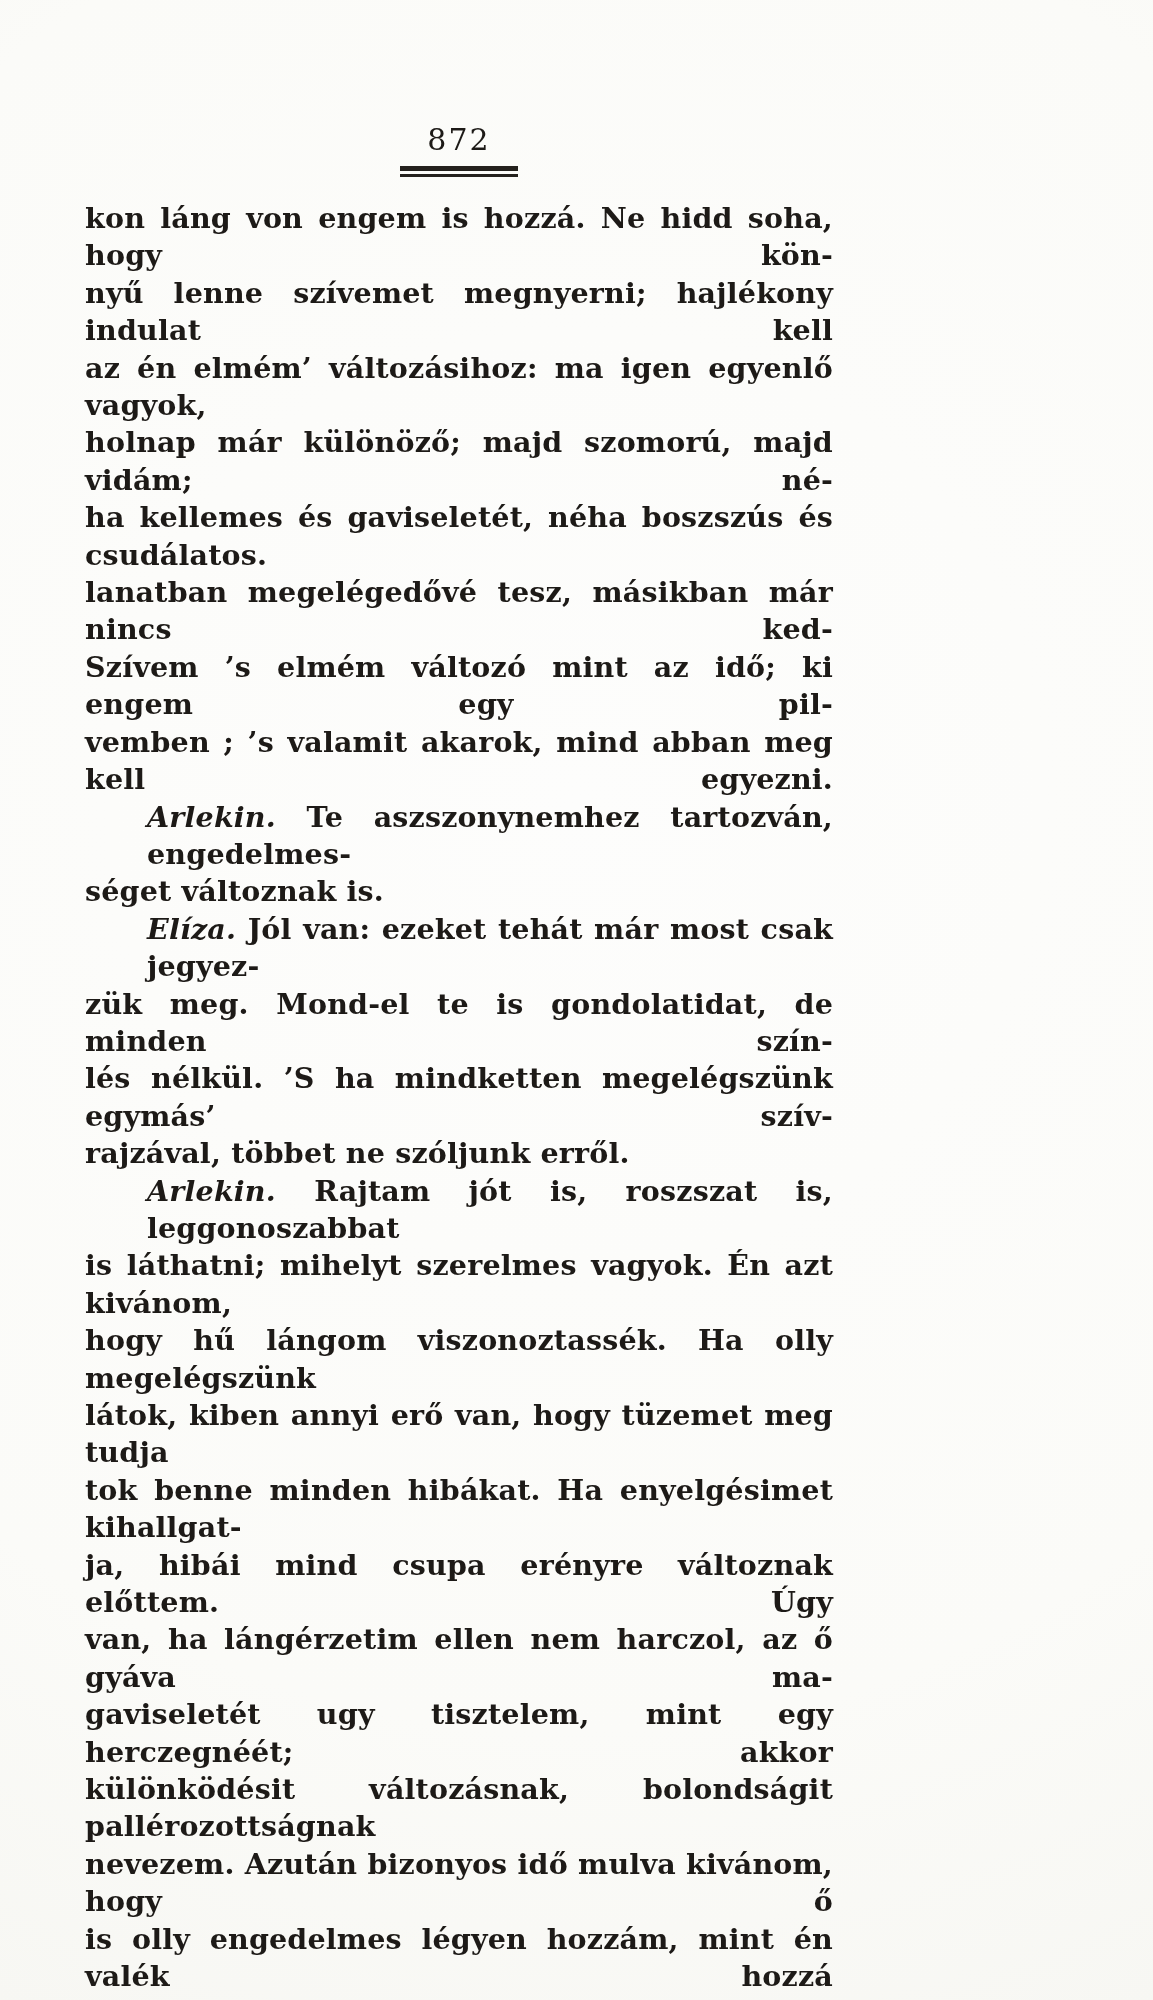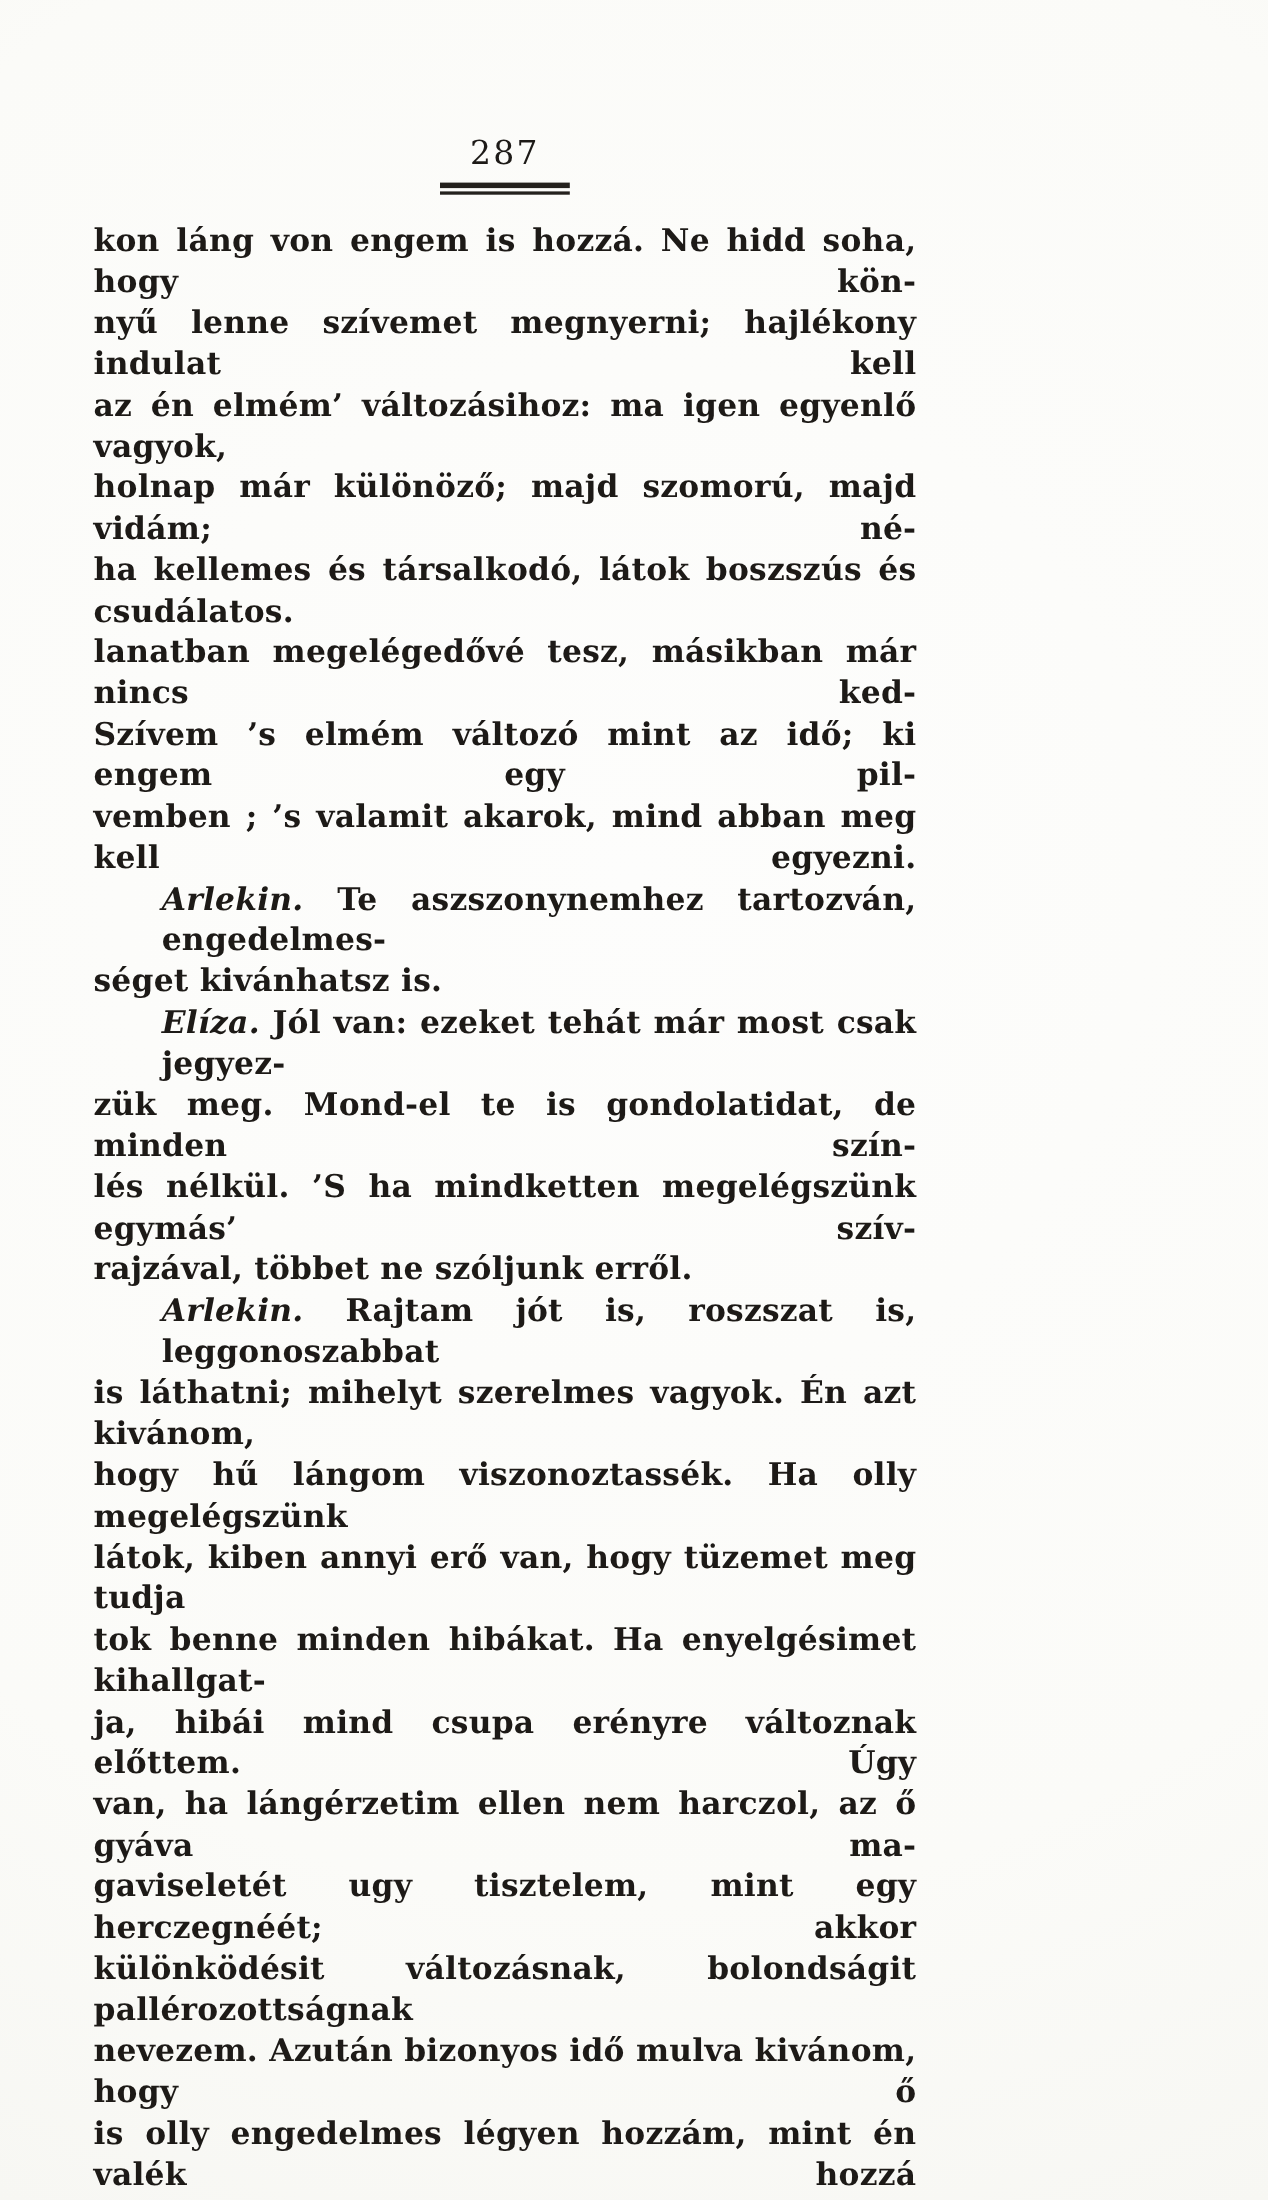--- a/index.html
+++ b/index.html
@@ -50,36 +50,36 @@
     text-align-last: justify;
   }
   .line.indent { padding-left: 62px; }
   .italic { font-style: italic; }
 </style>
 </head>
 <body>
 
 <div class="scan-page">
   <div class="text-block">
-    <div class="page-number">287</div>
+    <div class="page-number">872</div>
     <div class="double-rule"></div>
     <div class="body-text">
         <div class="paragraph">
           <div class="line just"><span>kon láng von engem is hozzá. Ne hidd soha, hogy kön-</span></div>
           <div class="line just"><span>nyű lenne szívemet megnyerni; hajlékony indulat kell</span></div>
           <div class="line just"><span>az én elmém’ változásihoz: ma igen egyenlő vagyok,</span></div>
           <div class="line just"><span>holnap már különöző; majd szomorú, majd vidám; né-</span></div>
-          <div class="line just"><span>ha kellemes és társalkodó, látok boszszús és csudálatos.</span></div>
+          <div class="line just"><span>ha kellemes és gaviseletét, néha boszszús és csudálatos.</span></div>
           <div class="line just"><span>lanatban megelégedővé tesz, másikban már nincs ked-</span></div>
           <div class="line just"><span>Szívem ’s elmém változó mint az idő; ki engem egy pil-</span></div>
           <div class="line just"><span>vemben ; ’s valamit akarok, mind abban meg kell egyezni.</span></div>
         </div>
         <div class="paragraph">
           <div class="line just indent"><span class="italic">Arlekin.</span><span> Te aszszonynemhez tartozván, engedelmes-</span></div>
-          <div class="line"><span>séget kivánhatsz is.</span></div>
+          <div class="line"><span>séget változnak is.</span></div>
         </div>
         <div class="paragraph">
           <div class="line just indent"><span class="italic">Elíza.</span><span> Jól van: ezeket tehát már most csak jegyez-</span></div>
           <div class="line just"><span>zük meg. Mond-el te is gondolatidat, de minden szín-</span></div>
           <div class="line just"><span>lés nélkül. ’S ha mindketten megelégszünk egymás’ szív-</span></div>
           <div class="line"><span>rajzával, többet ne szóljunk erről.</span></div>
         </div>
         <div class="paragraph">
           <div class="line just indent"><span class="italic">Arlekin.</span><span> Rajtam jót is, roszszat is, leggonoszabbat</span></div>
           <div class="line just"><span>is láthatni; mihelyt szerelmes vagyok. Én azt kivánom,</span></div>

